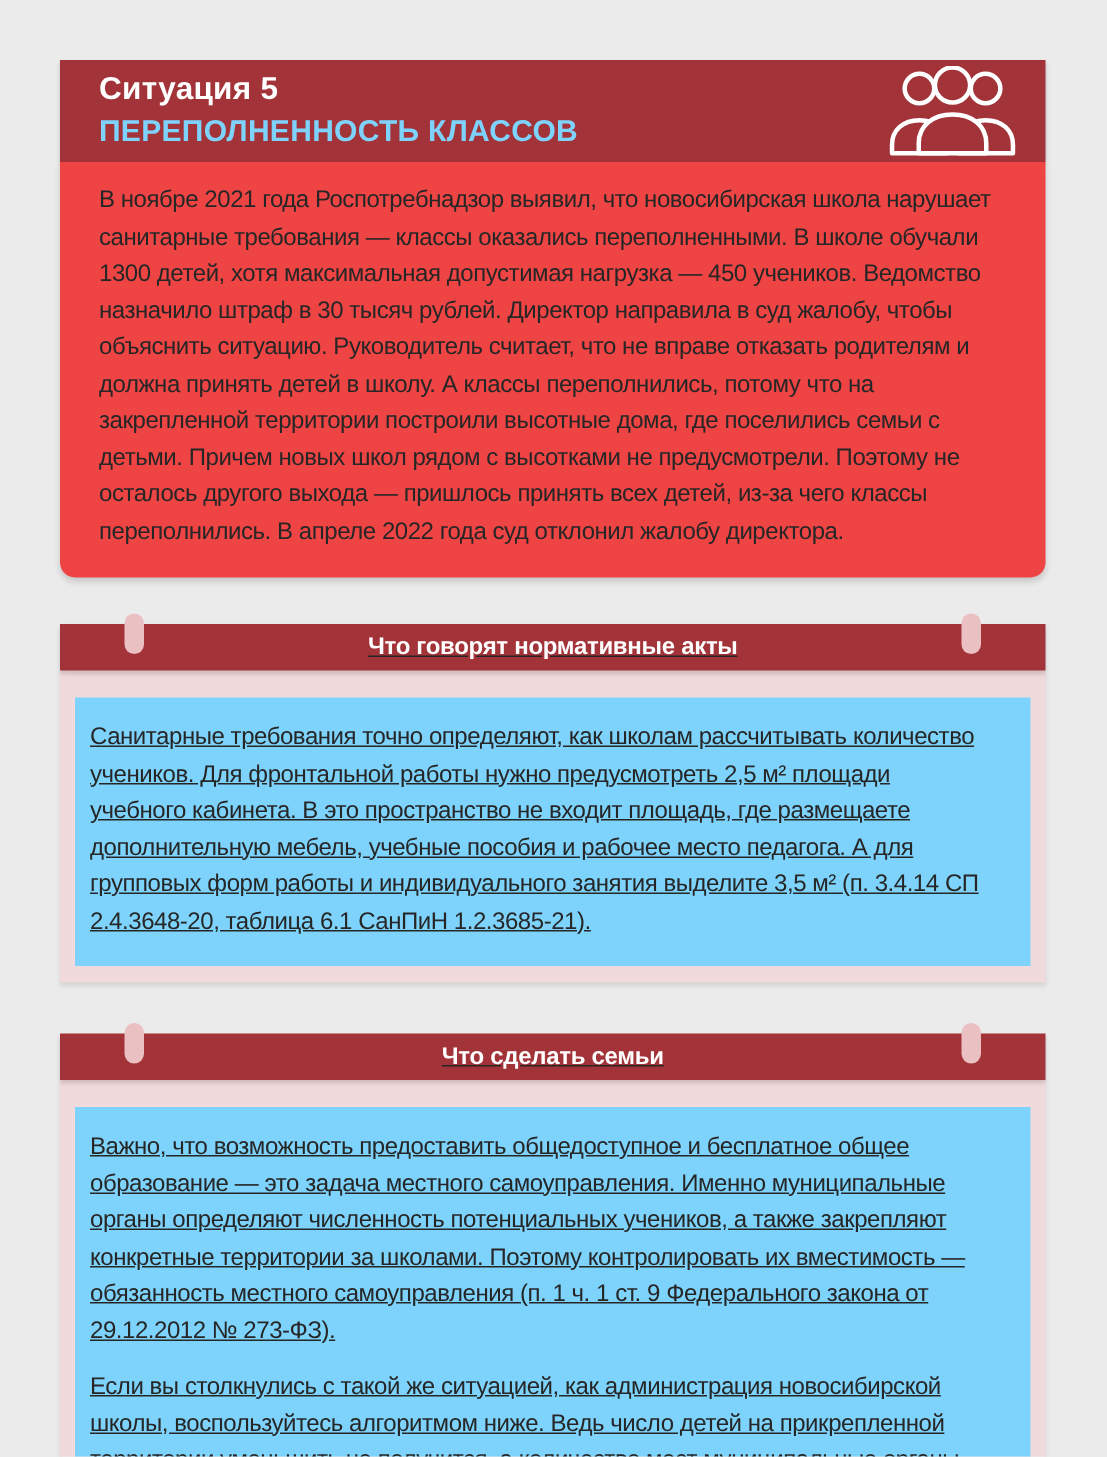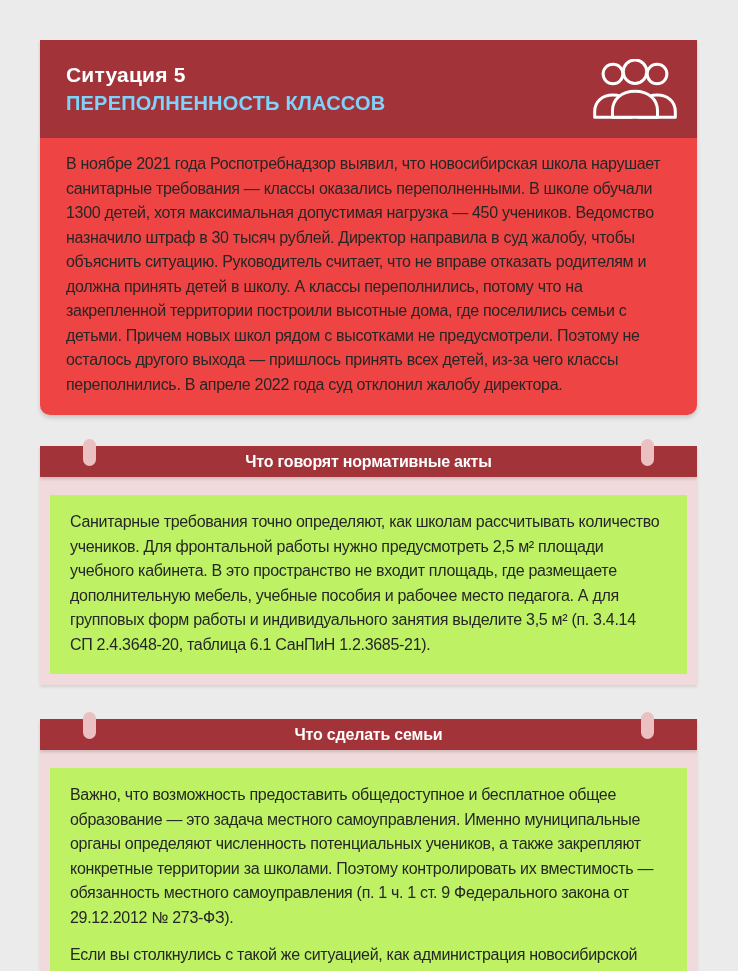--- a/index.html
+++ b/index.html
@@ -20,21 +20,21 @@
   .page {
     width: 738px; height: 971px;
     padding: 40px 41px 0 40px;
     display: flex; flex-direction: column;
   }
   .content { width: 657px; display: flex; flex-direction: column; flex: 1 1 auto; }
 
   
   .hero {
     background: var(--accent-red, #a23338);
-    height: 98px;
+    height: 68px;
     display: flex; align-items: center; justify-content: space-between;
     padding: 0 18px 0 26px;
     box-shadow: 0 2px 3px rgba(0,0,0,0.18);
     flex: 0 0 auto;
   }
   .hero-kicker {
     color: #fff; font-weight: bold; font-size: 21px; line-height: 29px;
     letter-spacing: 0.2px;
   }
   .hero-title {
@@ -53,21 +53,21 @@
     padding: 14px 26px 18px 26px;
     flex: 0 0 auto;
   }
   .body-text {
     font-size: 16px; line-height: 24.5px; letter-spacing: -0.3px;
     text-align: left;
   }
   .body-text + .body-text { margin-top: 13px; }
 
   
-  .ribbon-section { margin-top: 31px; flex: 0 0 auto; display: flex; flex-direction: column; }
+  .ribbon-section { margin-top: 31px; flex: 0 0 auto; display: flex; flex-direction: column; text-decoration: underline; }
   .ribbon-section.grow { flex: 1 1 auto; margin-top: 34px; }
   .ribbon {
     position: relative;
     background: var(--accent-red, #a23338);
     height: 31px;
     display: flex; align-items: center; justify-content: center;
     box-shadow: 0 2px 3px rgba(0,0,0,0.15);
     flex: 0 0 auto;
   }
   .ribbon-title {
@@ -83,22 +83,22 @@
   .pin-left { left: 43px; }
   .pin-right { right: 43px; }
 
   .panel {
     background: var(--panel-pink, #f1dadb);
     padding: 18px 10px 11px 10px;
     box-shadow: 0 2px 3px rgba(0,0,0,0.10);
     flex: 1 1 auto;
   }
   .panel-card {
-    background: #bef264;
-    padding: 15px 26px 17px 20px;
+    background: #7dd3fc;
+    padding: 15px 26px 17px 10px;
   }
 </style>
 </head>
 <body>
 
 <div class="page">
   <div class="content">
 
     <header class="hero">
       <div class="hero-text">

